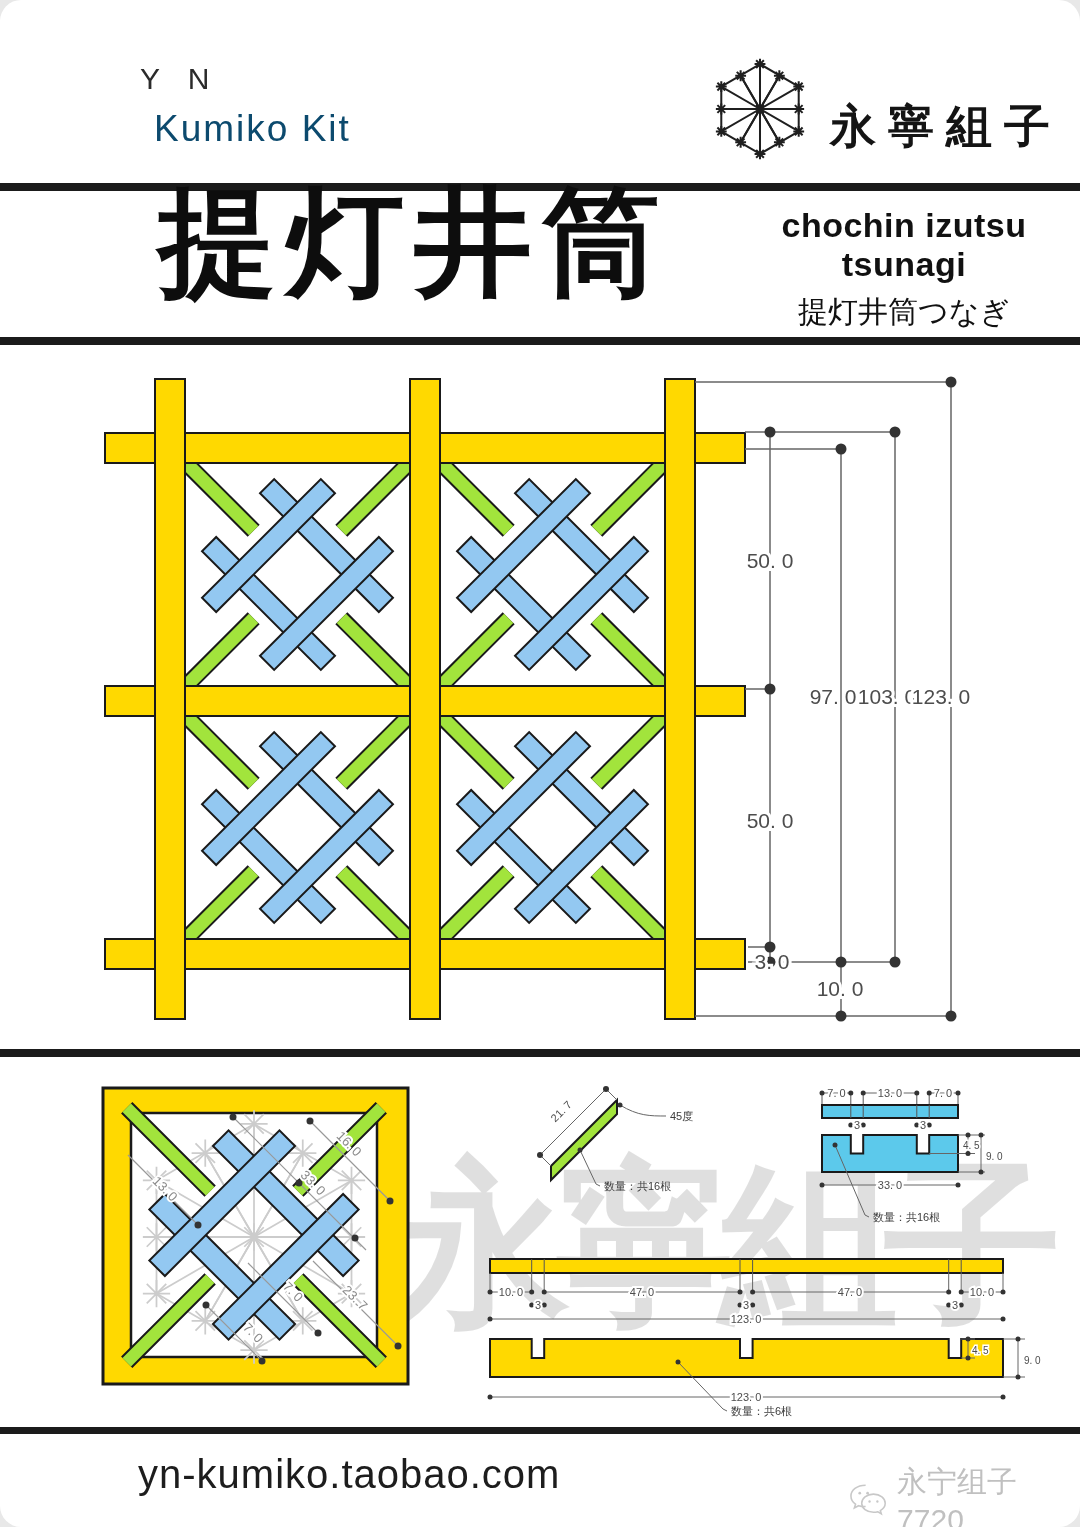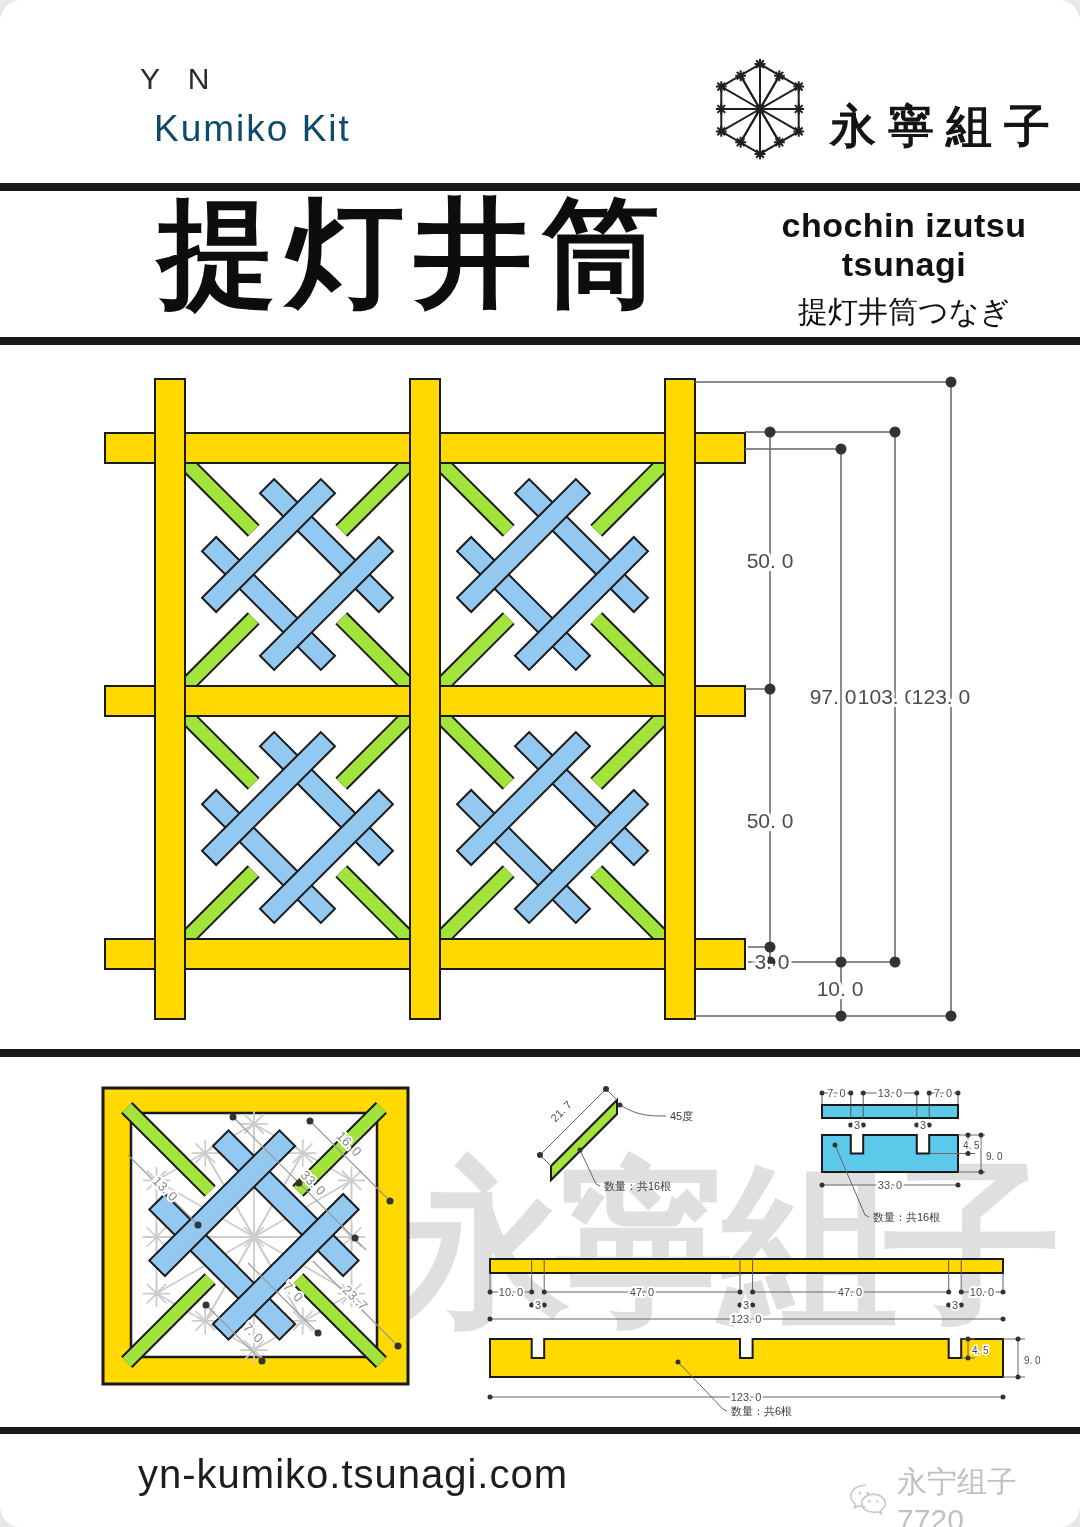--- a/index.html
+++ b/index.html
@@ -6,21 +6,21 @@
   .page{position:relative;width:1080px;height:1527px;background:#ffffff;margin:0 auto;
         font-family:"Liberation Sans",sans-serif;overflow:hidden;border-radius:21px;}
   .rule{position:absolute;left:0;width:1080px;background:#1b1b1b;}
   
   .brand-top{position:absolute;left:140px;top:62px;font-size:30px;letter-spacing:10px;color:#2b2b2b;font-weight:400;}
   .brand-bottom{position:absolute;left:154px;top:108px;font-size:37px;letter-spacing:2px;color:#0c4a6e;font-weight:400;}
   .logo-box{position:absolute;left:712px;top:48px;}
   .brand-cjk{position:absolute;left:830px;top:96px;width:220px;font-size:46px;font-weight:700;
              letter-spacing:12px;color:#141414;font-family:"DejaVu Serif",serif;white-space:nowrap;}
   
-  .title-main{position:absolute;left:158px;top:194px;font-size:118px;line-height:1;font-weight:900;
+  .title-main{position:absolute;left:158px;top:183px;font-size:118px;line-height:1;font-weight:900;
               color:#0d0d0d;font-family:"DejaVu Serif",serif;letter-spacing:10px;white-space:nowrap;}
   .title-right{position:absolute;left:718px;top:206px;width:372px;text-align:center;color:#111;}
   .title-romaji{font-size:34px;font-weight:700;letter-spacing:0.5px;}
   .title-sub{margin-top:8px;font-size:30px;font-weight:400;}
   
   .fy{fill:var(--c-yellow);stroke:var(--c-outline);stroke-width:2;}
   .fg{fill:var(--c-green);stroke:var(--c-outline);stroke-width:2;}
   .fb{fill:var(--c-blue);stroke:var(--c-outline);stroke-width:2;}
   .fc{fill:var(--c-cyan);stroke:var(--c-outline);stroke-width:2;}
   .gco{stroke:var(--c-outline);stroke-width:17;fill:none;}
@@ -306,21 +306,21 @@
         <circle class="dot" cx="525" cy="150" r="2.5"></circle>
     </g>
     <text class="dtxt-s" x="268" y="154">123. 0</text>
     <path class="dimf" d="M200 115 L245 162 L249 164"></path>
     <circle class="dot" cx="200" cy="115" r="2.5"></circle>
     <text class="qtxt" x="253" y="168">数量：共6根</text>
   </svg>
 
   <div class="rule" style="top:1427px;height:7px;"></div>
 
-  <div class="footer-url">yn-kumiko.tsunagi.com</div>
+  <div class="footer-url">yn-kumiko.taobao.com</div>
   <div class="footer-wm">
     <svg width="44" height="36" viewBox="0 0 44 36">
       <g fill="none" stroke="#c8c8c8" stroke-width="1.6">
         <path d="M18 3 C9 3 3 8 3 14 c0 3.4 1.8 6.3 4.7 8.3 L6.5 26 l4.3-2.2 c2.2 0.7 4.6 1 7.2 0.8"></path>
         <path d="M26 12 c-7 0-12 4.2-12 9.3 0 5.2 5 9.3 12 9.3 1.6 0 3.1-0.2 4.5-0.6 L34 32 l-1-3.2 c2.8-1.7 5-4.4 5-7.5 C38 16.2 33 12 26 12 Z"></path>
       </g>
       <g fill="#c8c8c8">
         <circle cx="12" cy="11" r="1.4"></circle>
           <circle cx="20" cy="11" r="1.4"></circle>
         <circle cx="22" cy="19.5" r="1.2"></circle>

